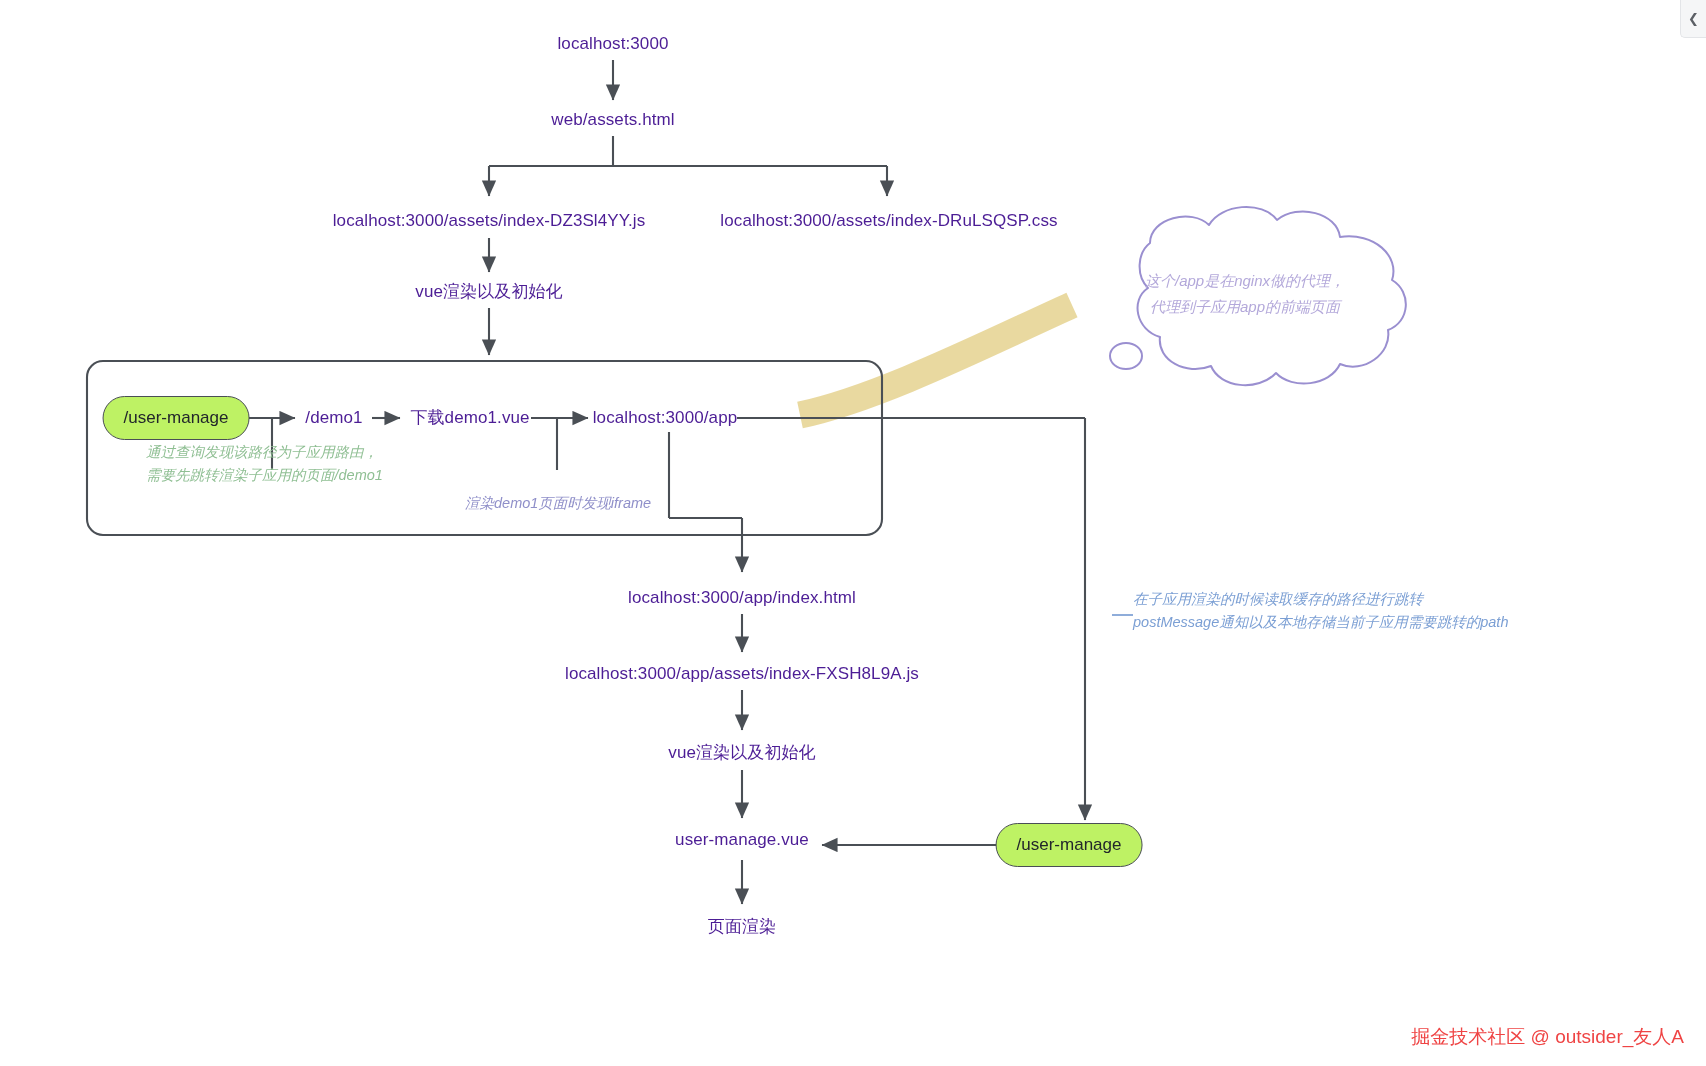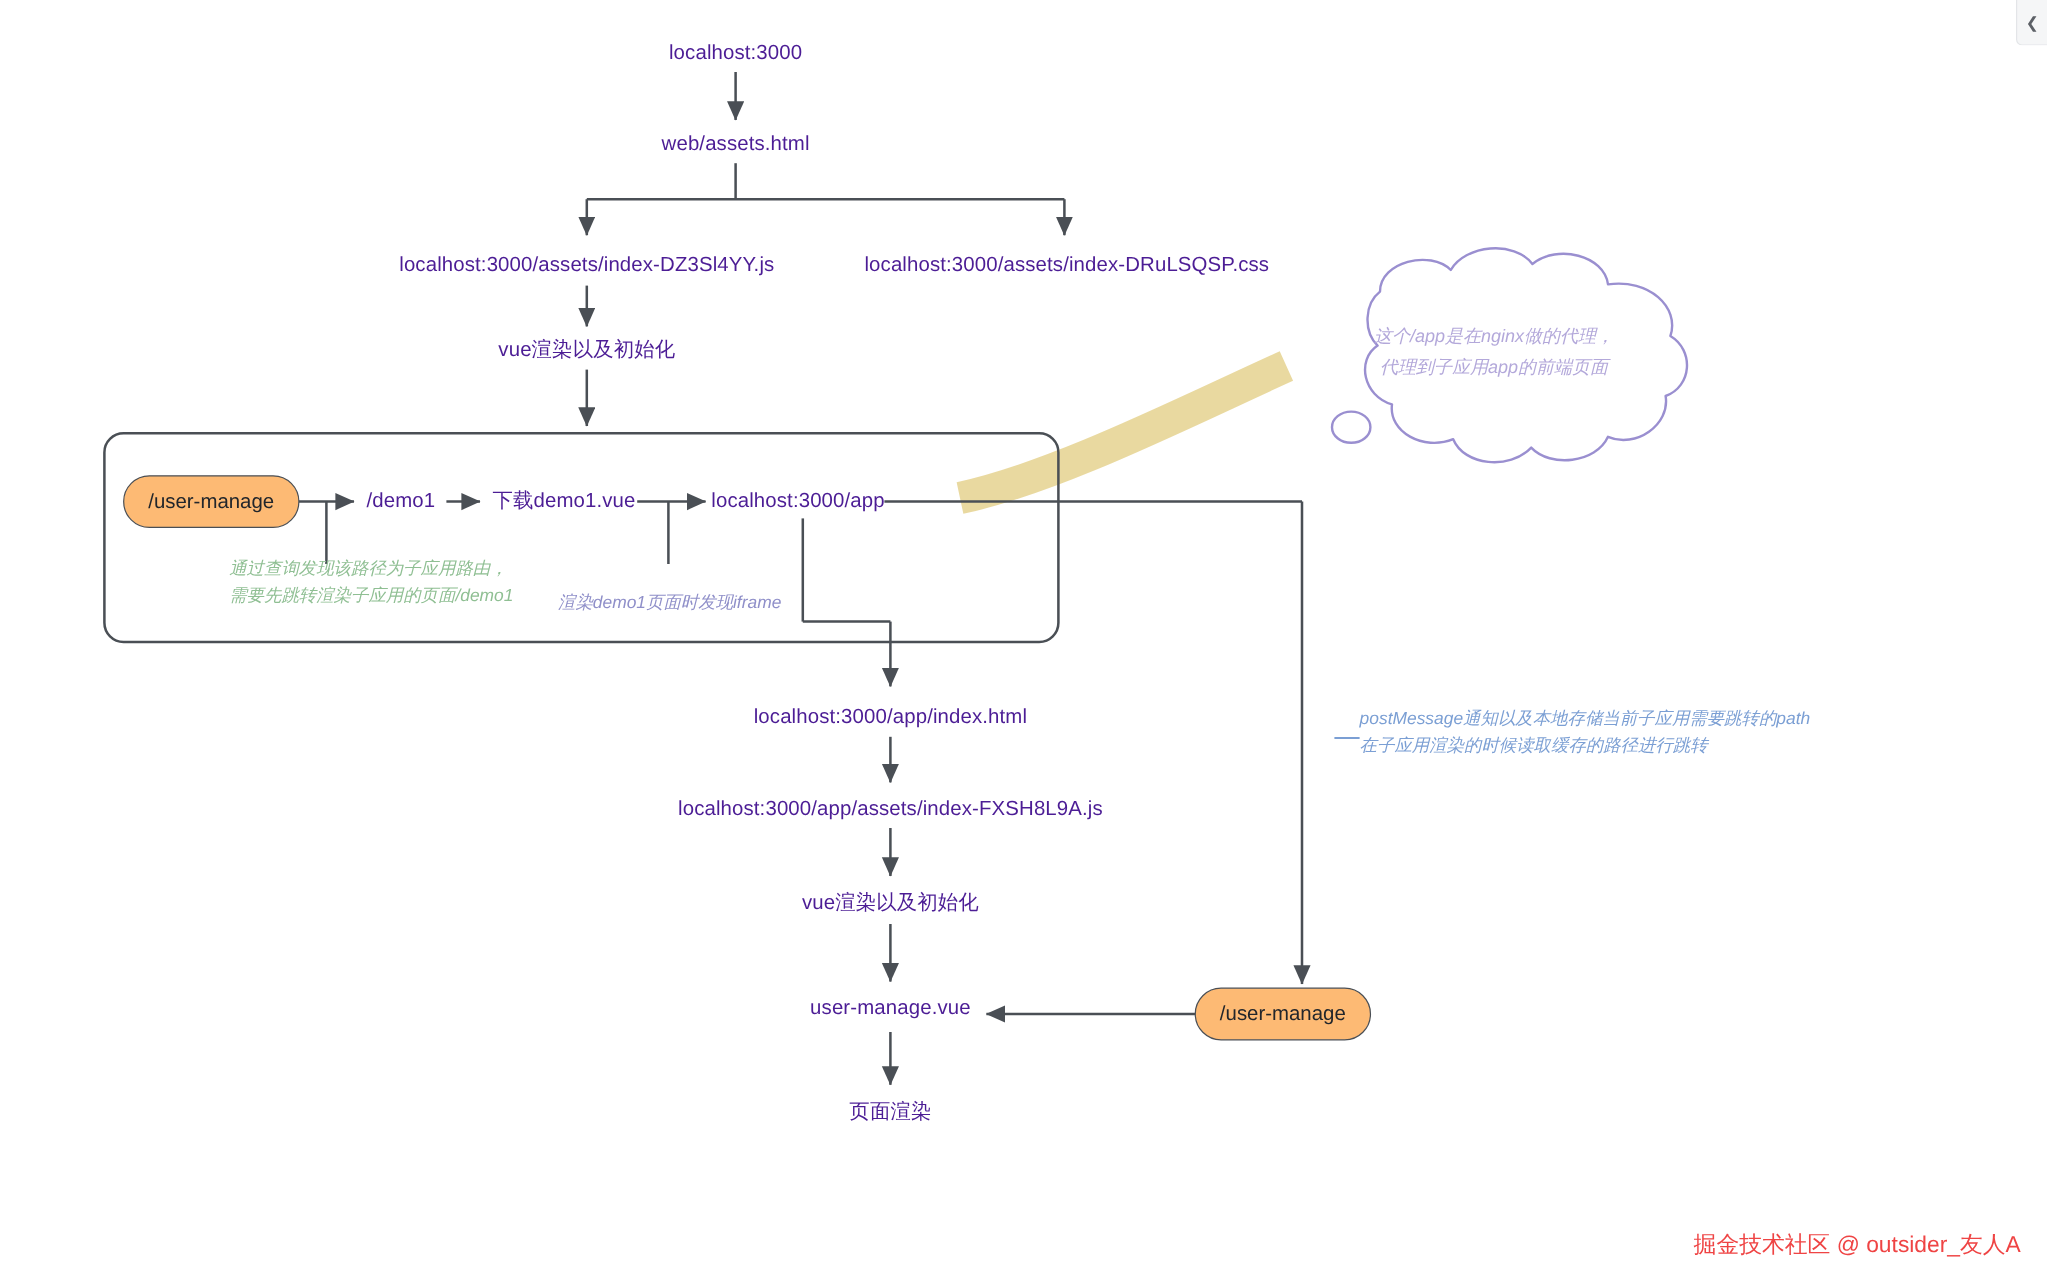--- a/index.html
+++ b/index.html
@@ -29,21 +29,21 @@
     white-space: nowrap;
     transform: translate(-50%, -50%);
     letter-spacing: 0.1px;
   }
 
   .pill {
     position: absolute;
     transform: translate(-50%, -50%);
     border: 1.8px solid #4a4f55;
     border-radius: 22px;
-    background: #fdba74;
+    background: #bef264;
     font-size: 17px;
     color: #22262b;
     white-space: nowrap;
     padding: 11px 20px;
     box-sizing: border-box;
     text-align: left;
   }
 
   .annot {
     position: absolute;
@@ -194,32 +194,32 @@
 <div class="node" style="left:742px; top:674px;">localhost:3000/app/assets/index-FXSH8L9A.js</div>
 
 <div class="node" style="left:742px; top:753px;">vue渲染以及初始化</div>
 
 <div class="node" style="left:742px; top:840px;">user-manage.vue</div>
 
 <div class="pill" style="left:1069px; top:845px;">/user-manage</div>
 
 <div class="node" style="left:742px; top:927px;">页面渲染</div>
 
-<div class="annot annot-green" style="left:146px; top:463px;margin-left:45px;">
+<div class="annot annot-green" style="left:146px; top:441px;">
   <div>通过查询发现该路径为子应用路由，</div>
   <div>需要先跳转渲染子应用的页面/demo1</div>
 </div>
 
 <div class="annot annot-purple" style="left:465px; top:492px;">
   <div>渲染demo1页面时发现iframe</div>
 </div>
 
 <div class="annot annot-blue" style="left:1133px; top:588px;">
+  <div>在子应用渲染的时候读取缓存的路径进行跳转</div>
   <div>postMessage通知以及本地存储当前子应用需要跳转的path</div>
-  <div>在子应用渲染的时候读取缓存的路径进行跳转</div>
 </div>
 
 <div class="annot annot-cloud" style="left:1120px; top:268px; width:250px; white-space:normal;">
   <div>这个/app是在nginx做的代理，</div>
   <div>代理到子应用app的前端页面</div>
 </div>
 
 <div class="watermark">掘金技术社区 @ outsider_友人A</div>
 
 <div class="sidebar-toggle">

